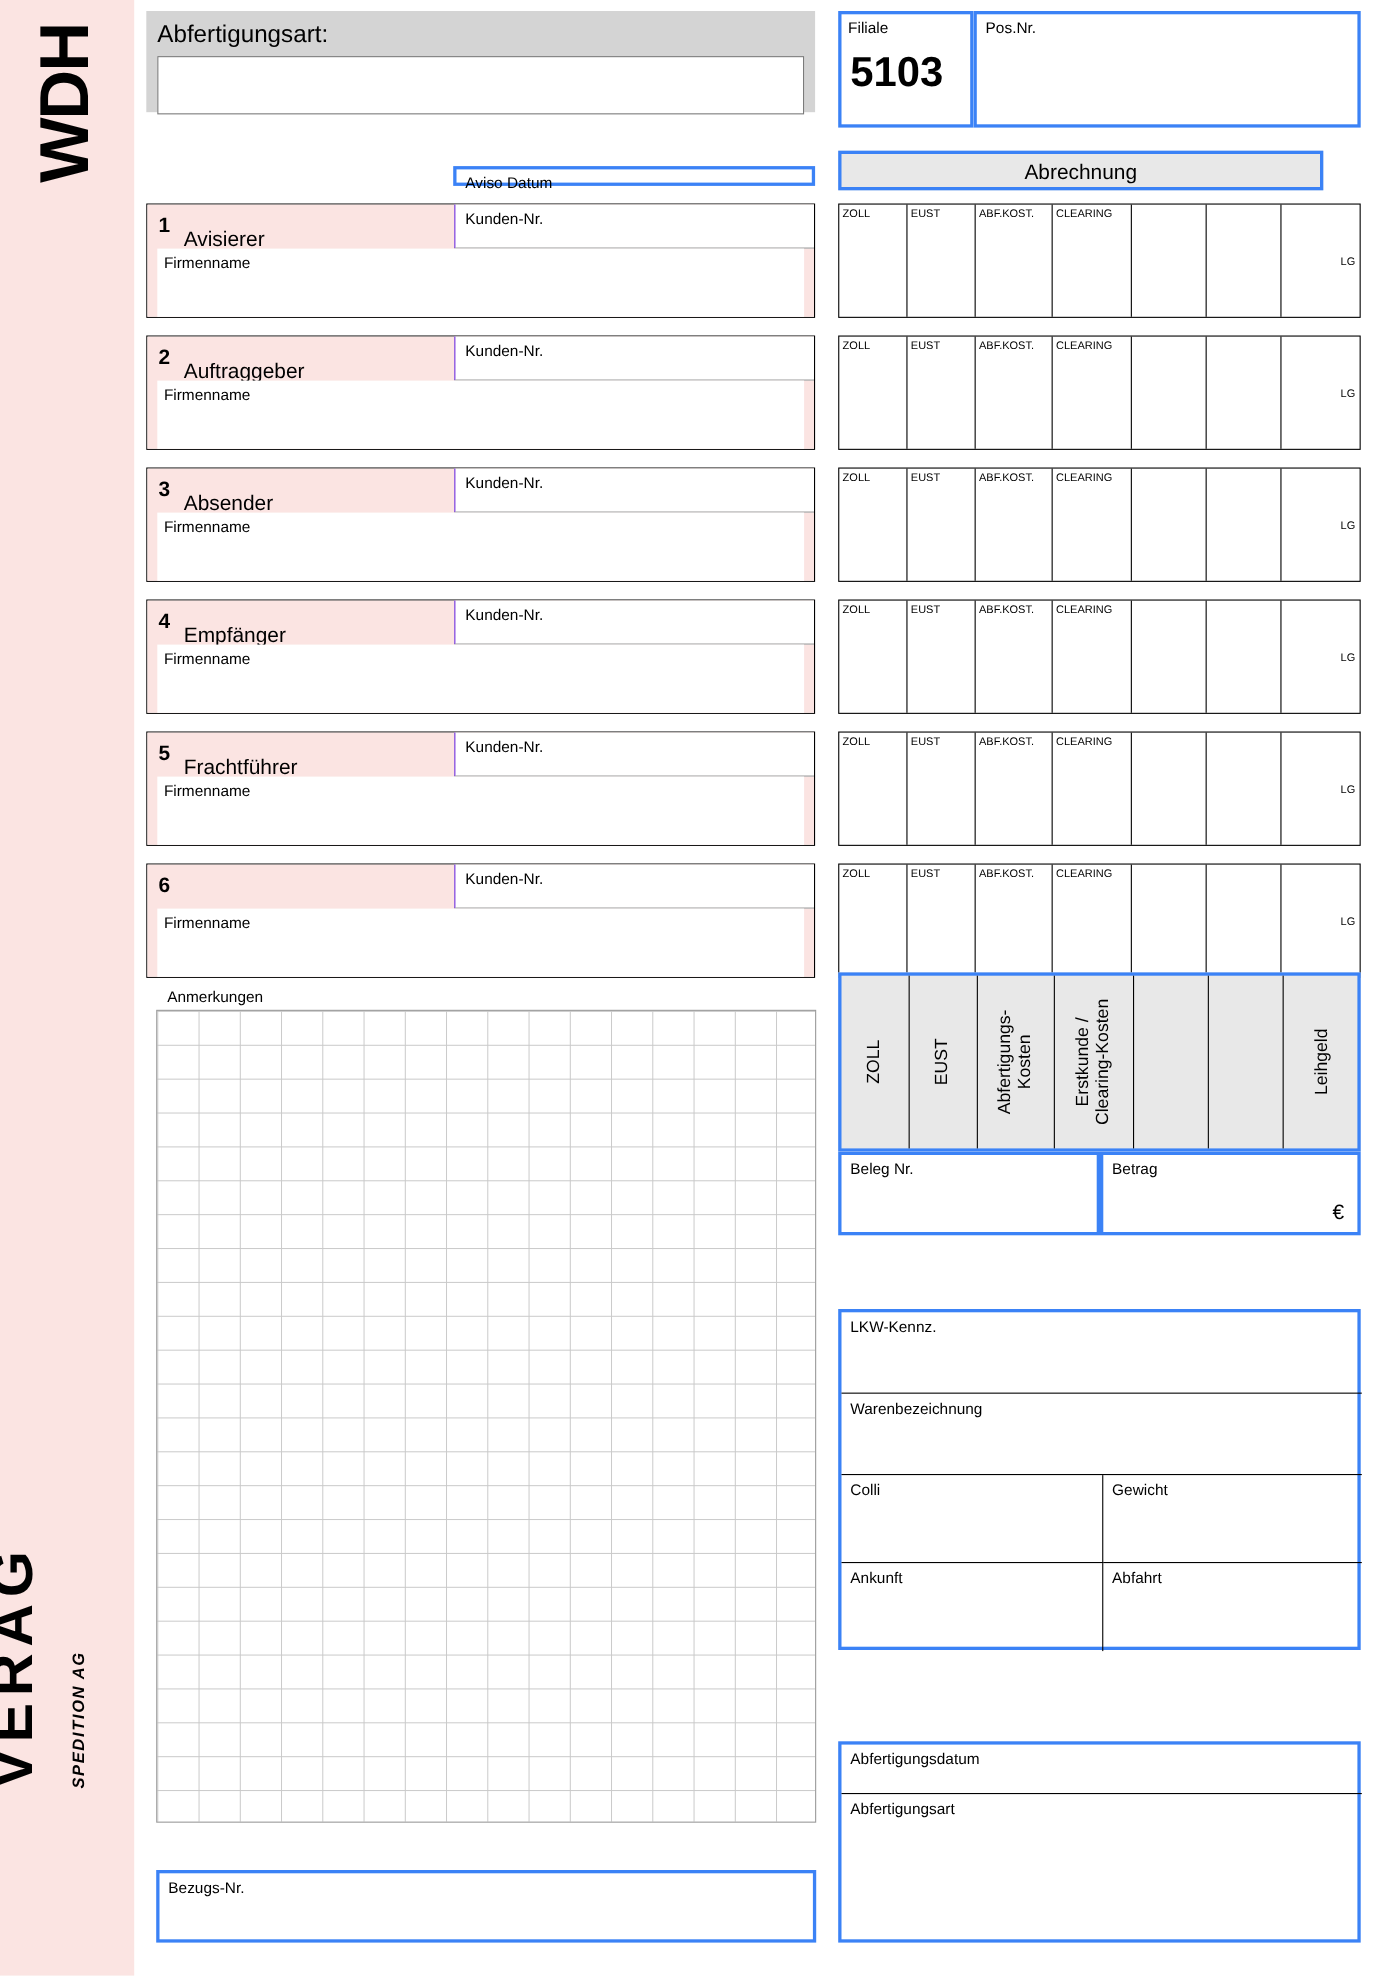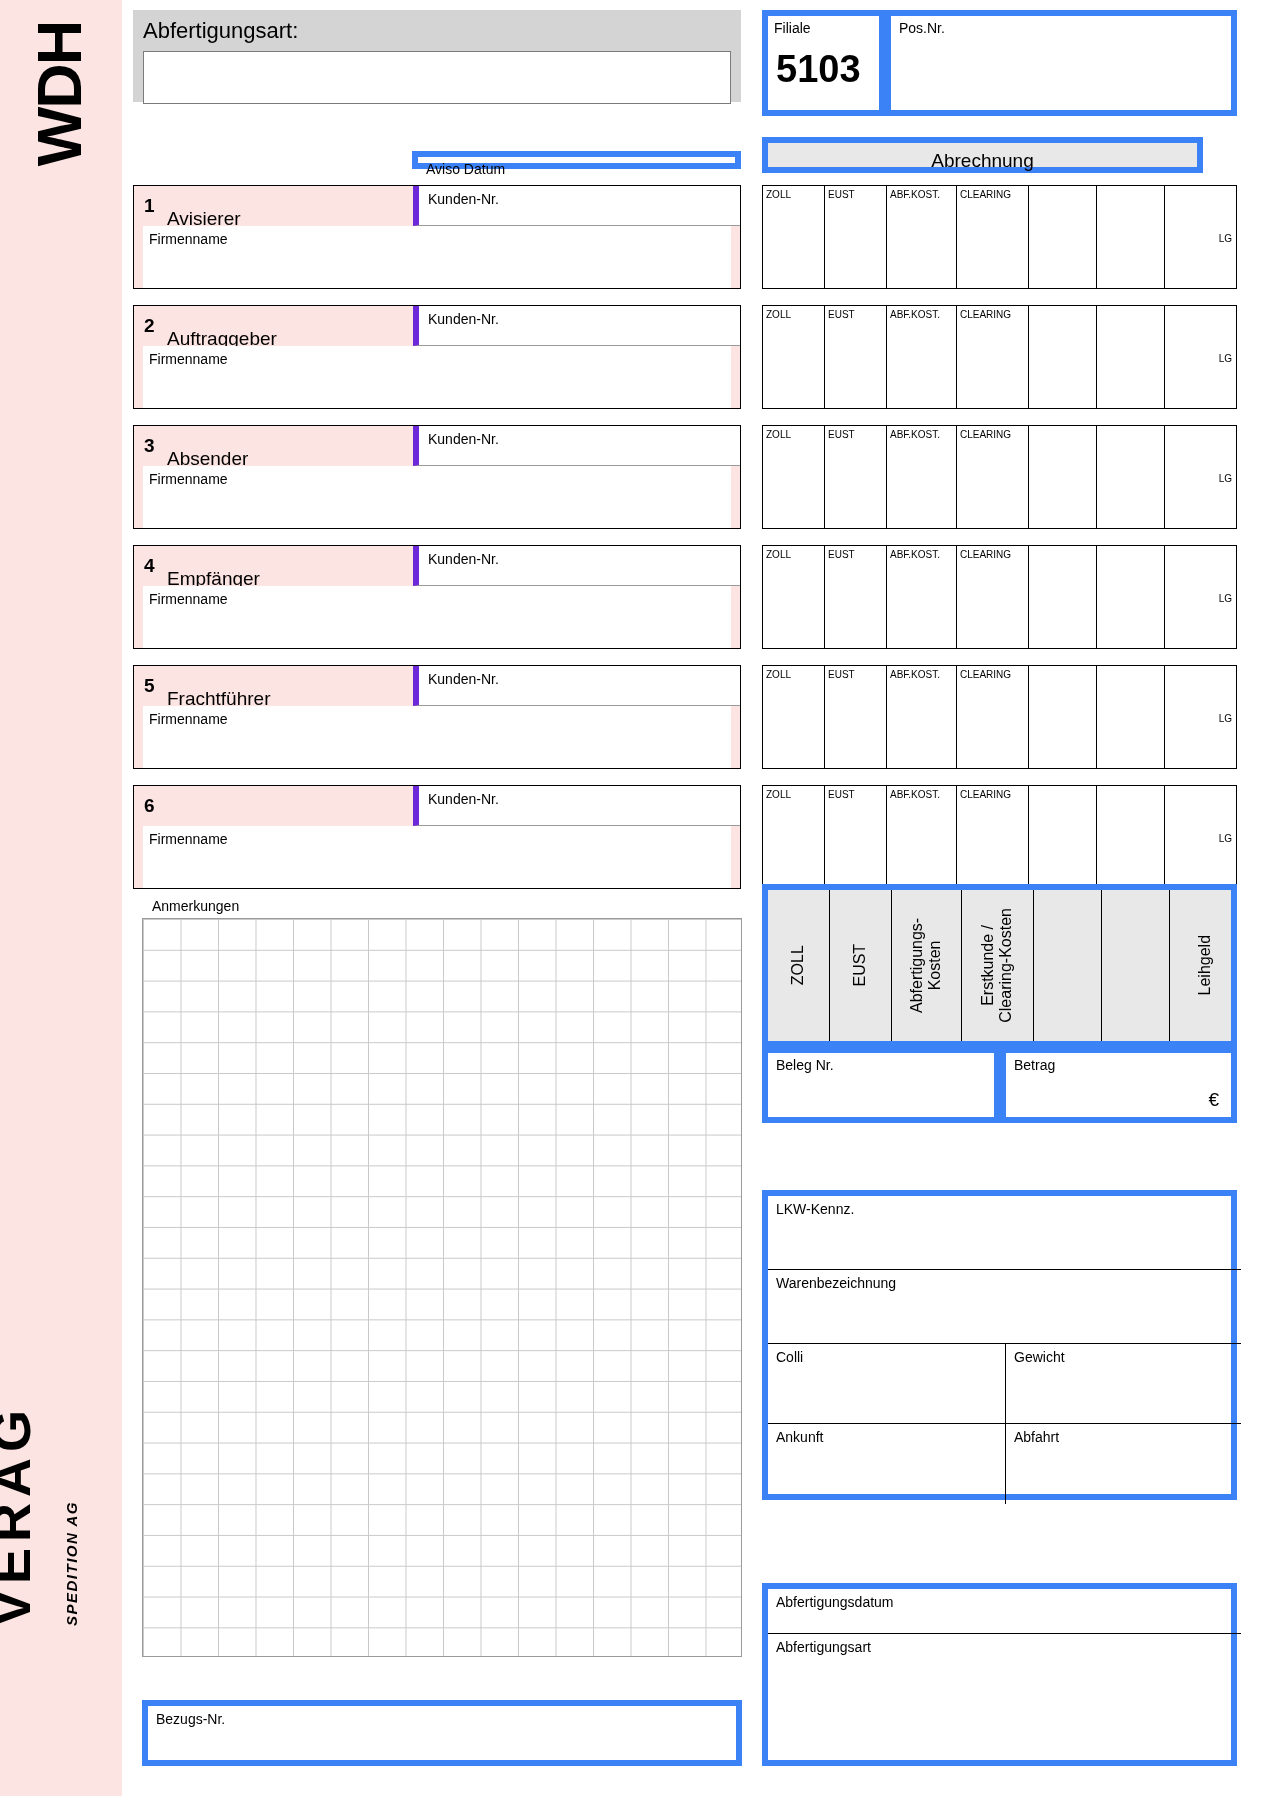--- a/index.html
+++ b/index.html
@@ -42,21 +42,21 @@
   }
   .verag-logo .v-sub{
     position:absolute;left:70px;bottom:0;
     transform-origin:left bottom;
     transform:rotate(-90deg);
     font-size:15px;font-weight:bold;font-style:italic;letter-spacing:1.5px;
     color:#000;white-space:nowrap;
   }
 
   
-  .bx{position:absolute;box-sizing:border-box;border:6px solid #3b82f6;background:#fff;}
+  .bx{position:absolute;box-sizing:border-box;border:3px solid #3b82f6;background:#fff;}
 
   
   #abf-art{
     position:absolute;left:133px;top:10px;width:608px;height:92px;
     background:#d4d4d4;box-sizing:border-box;padding:8px 10px 0 10px;
   }
   #abf-art .t{font-size:22px;color:#000;}
   #abf-art .fld{
     margin-top:7px;height:53px;background:#fff;border:1px solid #7b7b7b;box-sizing:border-box;
   }
@@ -84,21 +84,21 @@
     position:absolute;left:0;top:0;width:100%;height:100%;
     background:#fbe4e2;
   }
   .party .numrow{
     position:absolute;left:0;top:0;width:279px;height:40px;
   }
   .party .num{position:absolute;left:10px;top:9px;font-size:19px;font-weight:bold;}
   .party .pname{position:absolute;left:33px;top:9px;font-size:19px;margin-top:13px;}
   .party .kn{
     position:absolute;left:279px;top:0;width:327px;height:40px;
-    border-left:6px solid #6d28d9;border-bottom:1px solid #9a9a9a;box-sizing:border-box;
+    border-left:1px solid #6d28d9;border-bottom:1px solid #9a9a9a;box-sizing:border-box;
     background:#fff;
   }
   .party .kn .cap{position:absolute;left:9px;top:5px;font-size:14px;}
   .party .fn{
     position:absolute;left:9px;top:40px;width:588px;height:62px;
     background:#fff;border:0;box-sizing:border-box;
   }
   .party .fn .cap{position:absolute;left:6px;top:5px;font-size:14px;}
 
   

